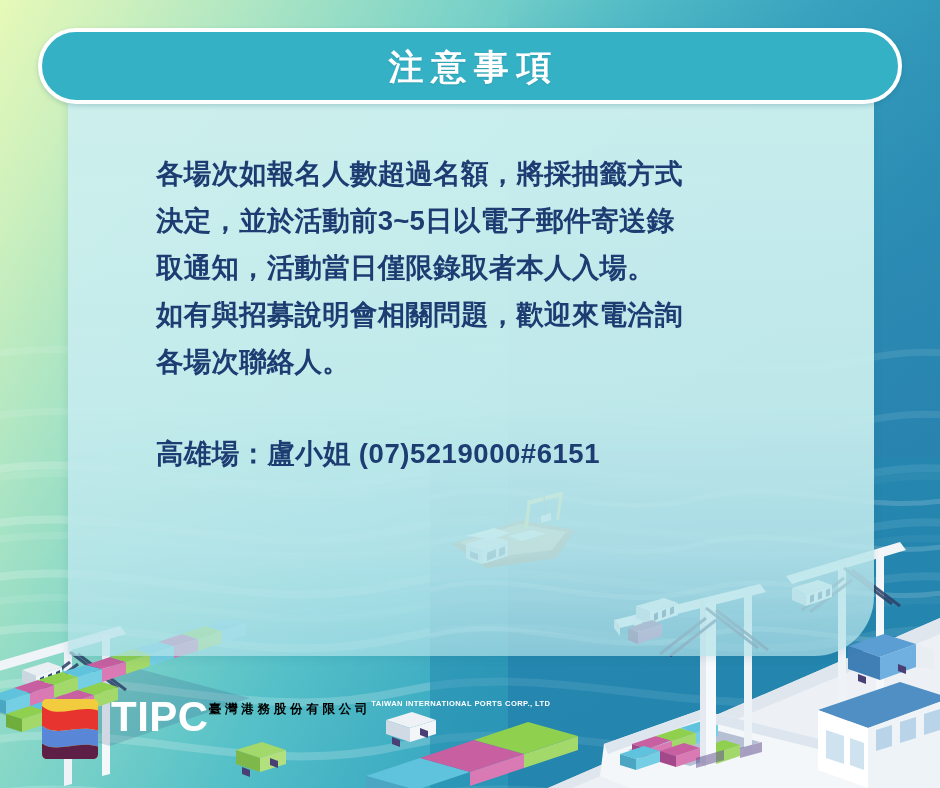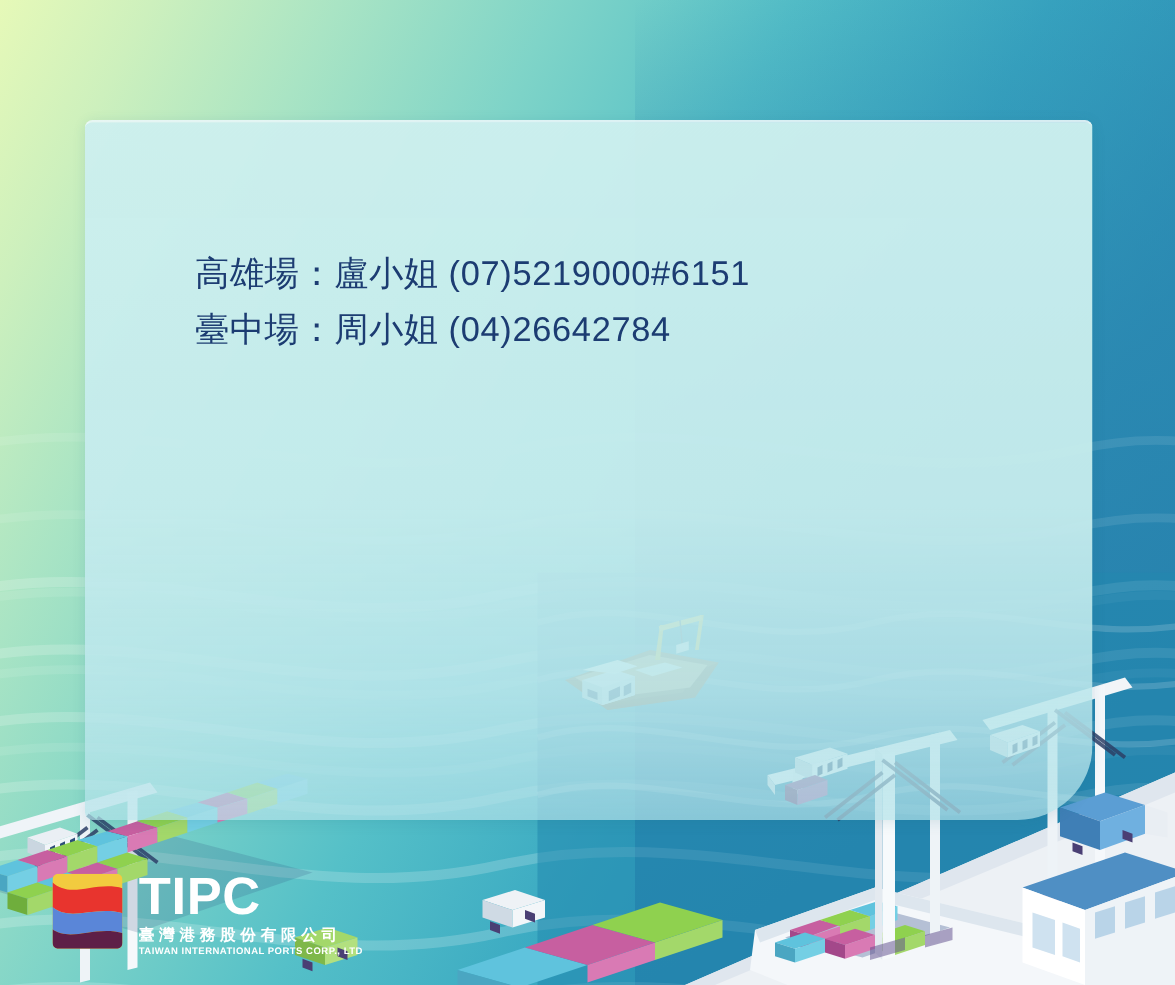--- a/index.html
+++ b/index.html
@@ -73,40 +73,40 @@
     font-size:27.5px;
     font-weight:bold;
     line-height:47px;
     letter-spacing:.008em;
     margin:0;
   }
   .contacts{margin:46px 0 0 0;padding:0;list-style:none;}
   .contact-row{
     color:#1c3c72;
     font-size:27.5px;
-    font-weight:normal;
+    font-weight:bold;
     line-height:45px;
     letter-spacing:.012em;
     white-space:nowrap;
   }
   .contact-phone{letter-spacing:.02em;}
 
   
   .logo{
     position:absolute;left:40px;top:698px;
     display:flex;align-items:flex-start;gap:11px;z-index:7;
   }
   .logo-flag{width:60px;height:62px;flex:0 0 auto;}
-  .logo-text{display:flex;flex-direction:column;justify-content:flex-end;}
+  .logo-text{display:flex;flex-direction:row;justify-content:flex-end;}
   .logo-tipc{
     font-size:42px;font-weight:bold;color:#ffffff;line-height:.92;
     letter-spacing:.012em;
   }
   .logo-cn{
-    font-size:12.5px;color:#ffffff;letter-spacing:.30em;
+    font-size:12.5px;color:#000000;letter-spacing:.30em;
     margin-top:4px;line-height:1.15;font-weight:bold;
   }
   .logo-en{
     font-size:7.6px;color:#ffffff;letter-spacing:.052em;
     margin-top:1px;line-height:1.2;font-weight:bold;
   }
 </style>
 </head>
 <body>
 
@@ -355,33 +355,39 @@
         <path d="M850,280 L864,285 L864,312 L850,307 Z" fill="#cfe2f0"></path>
         <path d="M876,272 L892,267 L892,288 L876,293 Z" fill="#b9d4e8"></path>
         <path d="M900,264 L916,259 L916,280 L900,285 Z" fill="#b9d4e8"></path>
         <path d="M924,256 L940,251 L940,272 L924,277 Z" fill="#b9d4e8"></path>
       </g>
 
     </g>
   </svg>
 
   <div class="card">
+    <p class="para">
+      <span>各場次如報名人數超過名額，將採抽籤方式</span><br>
+      <span>決定，並於活動前3~5日以電子郵件寄送錄</span><br>
+      <span>取通知，活動當日僅限錄取者本人入場。</span><br>
+      <span>如有與招募說明會相關問題，歡迎來電洽詢</span><br>
+      <span>各場次聯絡人。</span>
+    </p>
 
     <ul class="contacts">
       <li class="contact-row">
         <span>高雄場</span><span>：</span><span>盧小姐</span>
         <span class="contact-phone">(07)5219000#6151</span>
       </li>
-      <li class="contact-row">
-        <span>臺中場</span><span>：</span><span>周小姐</span>
-        <span class="contact-phone">(04)26642784</span>
-      </li>
     </ul>
   </div>
 
+  <div class="header-pill">
+    <span class="header-title">注意事項</span>
+  </div>
 
   <div class="logo">
     <svg class="logo-flag" viewBox="0 0 60 62">
       <defs>
         <clipPath id="flagclip">
           <path d="M2,6 C2,3 4,1 7,1 L53,1 C56,1 58,3 58,6 L58,56 C58,59 56,61 53,61 L7,61 C4,61 2,59 2,56 Z"></path>
         </clipPath>
       </defs>
       <g clip-path="url(#flagclip)">
         <rect x="0" y="0" width="60" height="62" fill="#f2cb3f"></rect>

